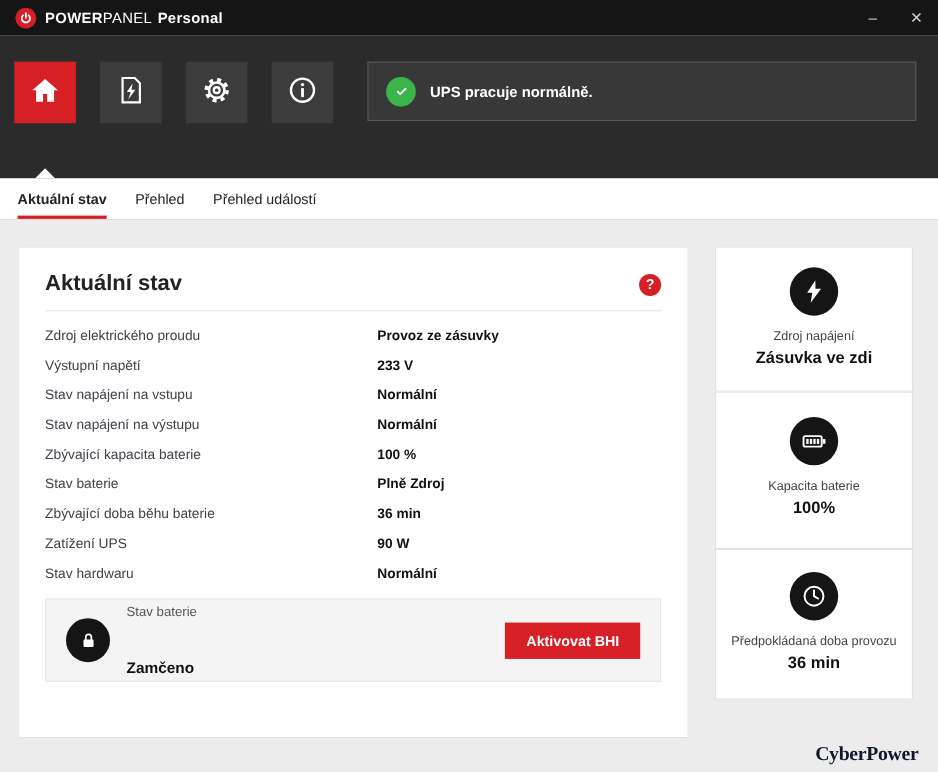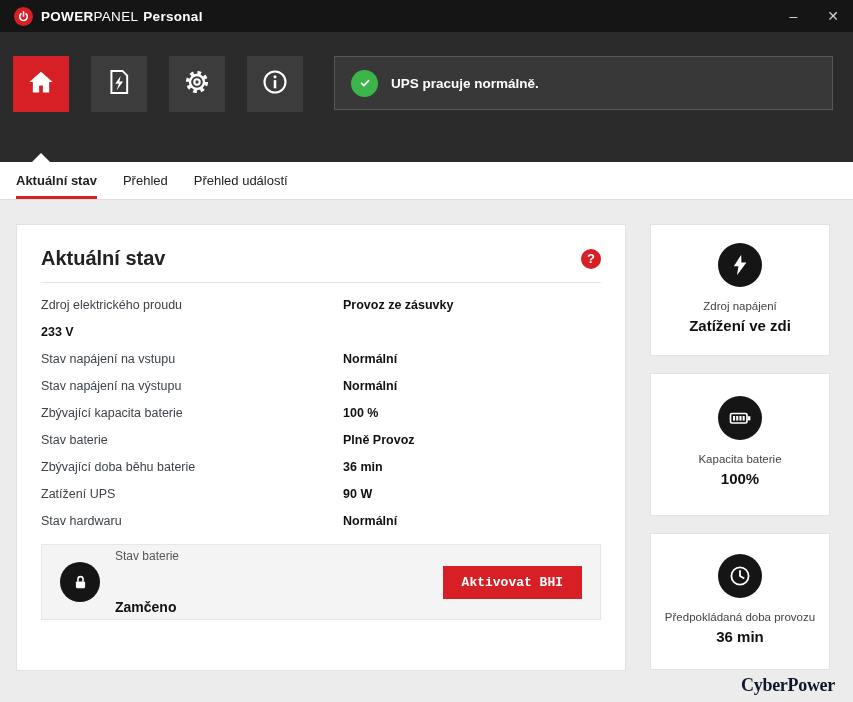--- a/index.html
+++ b/index.html
@@ -47,24 +47,24 @@
   .rows { margin-top:8px; }
   .row { display:flex; align-items:center; height:27px; font-size:12.5px; }
   .rl { width:302px; color:#3d4349; }
   .rv { font-weight:700; color:#111; }
 
   .battery-panel { margin-top:10px; height:76px; background:#f4f4f4; border:1px solid #e6e6e6; display:flex; align-items:center; gap:15px; padding:0 18px; }
   .lock-circle { width:40px; height:40px; border-radius:50%; background:#151515; display:flex; align-items:center; justify-content:center; flex:0 0 auto; }
   .lock-circle svg { width:19px; height:19px; }
   .bp-text .bp-label { font-size:12px; color:#555; margin-bottom:3px; }
   .bp-text .bp-value { font-size:14px; font-weight:700; color:#111;margin-top:36px; }
-  .bhi-button { margin-left:auto; background:#d71f26; border:none; color:#fff; font-family:Liberation Mono, monospace; font-weight:700; font-size:13px; padding:9px 19px; cursor:pointer; }
-
-  
-  .side-col { width:180px; display:flex; flex-direction:column; gap:17px; }
+  .bhi-button { margin-left:auto; background:#d71f26; border:none; color:#fff; font-family:Liberation Sans, sans-serif; font-weight:700; font-size:13px; padding:9px 19px; cursor:pointer; }
+
+  
+  .side-col { width:180px; display:flex; flex-direction:column; }
   .side-card { background:#fff; border:1px solid #e2e2e2; text-align:center; padding:18px 8px 0 8px; }
   .side-card.c1 { height:132px; } .side-card.c2 { height:143px; padding-top:22px; } .side-card.c3 { height:137px; padding-top:20px; }
   .side-icon { width:44px; height:44px; border-radius:50%; background:#151515; margin:0 auto 13px auto; display:flex; align-items:center; justify-content:center; }
   .side-icon svg { width:24px; height:24px; }
   .side-label { font-size:11.5px; color:#444; }
   .side-value { font-size:15px; font-weight:700; color:#111; margin-top:5px; }
 
   
   .footer-logo { position:absolute; right:18px; bottom:6px; font-family:"Liberation Serif", serif; font-weight:700; font-size:18px; color:#0f172a; letter-spacing:-0.3px; }
 </style>
@@ -152,37 +152,38 @@
         <div class="help-circle">?</div>
       </div>
       <div class="divider"></div>
 
       <div class="rows">
         <div class="row">
           <span class="rl">Zdroj elektrického proudu</span>
           <span class="rv">Provoz ze zásuvky</span>
         </div>
         <div class="row">
+          <span class="rl">Výstupní napětí</span>
           <span class="rv">233 V</span>
         </div>
         <div class="row">
           <span class="rl">Stav napájení na vstupu</span>
           <span class="rv">Normální</span>
         </div>
         <div class="row">
           <span class="rl">Stav napájení na výstupu</span>
           <span class="rv">Normální</span>
         </div>
         <div class="row">
           <span class="rl">Zbývající kapacita baterie</span>
           <span class="rv">100 %</span>
         </div>
         <div class="row">
           <span class="rl">Stav baterie</span>
-          <span class="rv">Plně Provoz</span>
+          <span class="rv">Plně Zdroj</span>
         </div>
         <div class="row">
           <span class="rl">Zbývající doba běhu baterie</span>
           <span class="rv">36 min</span>
         </div>
         <div class="row">
           <span class="rl">Zatížení UPS</span>
           <span class="rv">90 W</span>
         </div>
         <div class="row">
@@ -208,21 +209,21 @@
 
     <div class="side-col">
 
       <div class="side-card c1">
         <div class="side-icon">
           <svg viewBox="0 0 24 24">
               <path d="M13.2 1.8 L5.8 13.2 h4.6 L9 22.2 L18.4 9.4 h-5 z" fill="#fff"></path>
             </svg>
         </div>
         <div class="side-label">Zdroj napájení</div>
-        <div class="side-value">Zatížení ve zdi</div>
+        <div class="side-value">Zásuvka ve zdi</div>
       </div>
 
       <div class="side-card c2">
         <div class="side-icon">
           <svg viewBox="0 0 24 24">
               <rect x="2.5" y="7.5" width="16.5" height="9.5" rx="1.5" fill="none" stroke="#fff" stroke-width="1.7"></rect>
               <rect x="20" y="10.2" width="2.4" height="4.2" fill="#fff"></rect>
               <rect x="5" y="10" width="2.1" height="4.6" fill="#fff"></rect>
               <rect x="8.2" y="10" width="2.1" height="4.6" fill="#fff"></rect>
               <rect x="11.4" y="10" width="2.1" height="4.6" fill="#fff"></rect>

